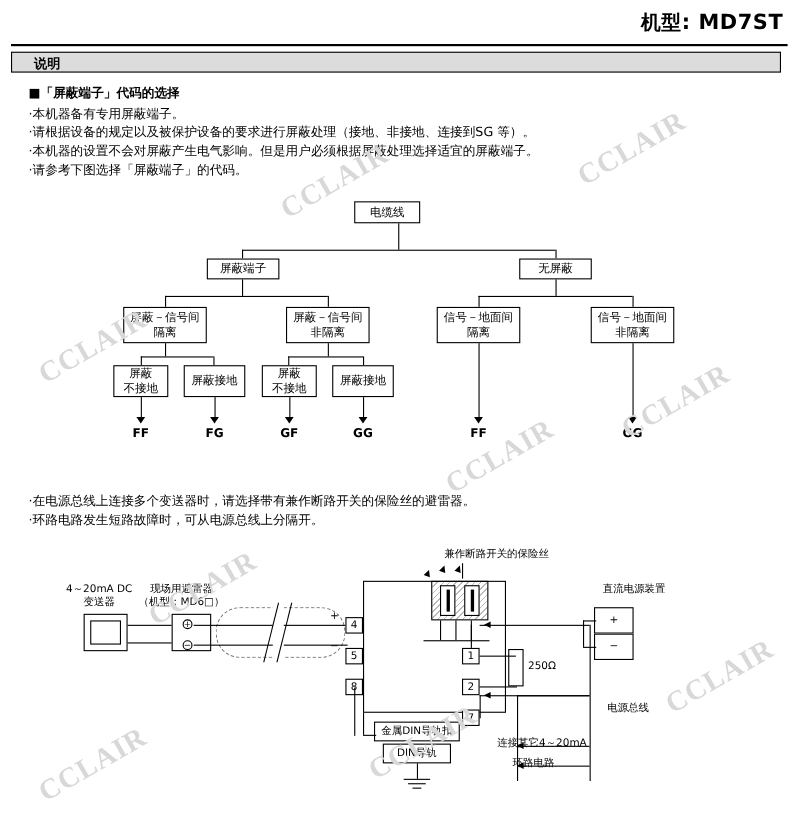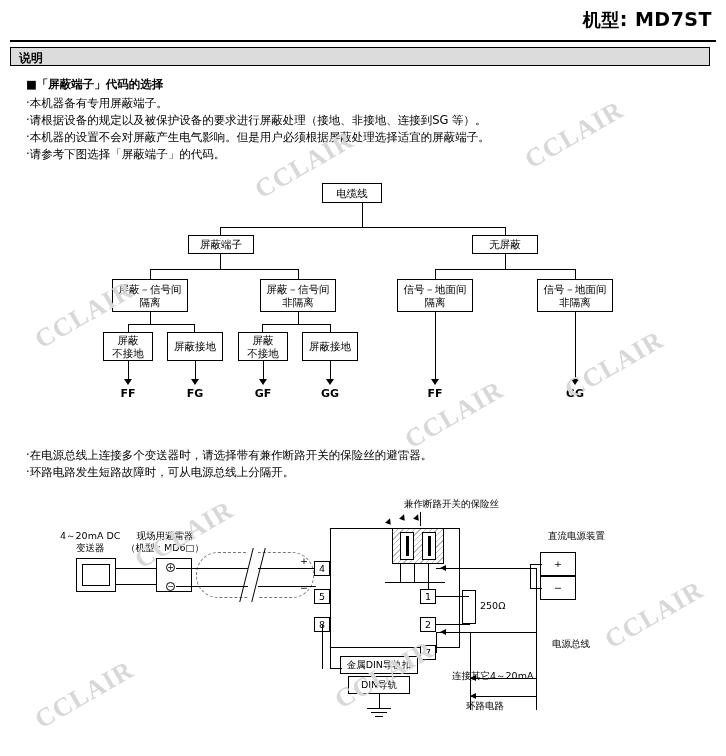--- a/index.html
+++ b/index.html
@@ -25,21 +25,21 @@
     position: absolute; left: 10px; right: 10px; top: 40px;
     border-top: 2px solid #000;
   }
   .section-title {
     position: absolute; left: 10px; top: 47px;
     width: 700px; height: 19px;
     background: #dcdcdc; border: 1px solid #000;
   }
   .section-title span {
     display:block; padding: 2px 0 0 8px;
-    font-size: 12px; font-weight: bold;
+    font-size: 12px; font-weight: bold; margin-left: 12px;
   }
 
   
   .txt { position:absolute; font-size: 11.5px; line-height: 17px; white-space: nowrap; }
 
   
   .tree { position:absolute; left: 0; top: 175px; width: 726px; height: 230px; }
   .node {
     position: absolute;
     border: 1px solid #000;
@@ -288,21 +288,21 @@
 
     <div class="ln lnv" style="left:536px; top:142px; height:78px;"></div>
     <div class="ln lnv" style="left:470px; top:142px; height:78px;"></div>
     <div class="ln lnh" style="left:470px; top:142px; width:66px;"></div>
 
     <div class="ln lnh" style="left:470px; top:188px; width:66px;"></div>
     <div class="arrow-l" style="left:470px; top:185px;"></div>
     <div class="ln lnh" style="left:470px; top:206px; width:66px;"></div>
     <div class="arrow-l" style="left:470px; top:203px;"></div>
     <div class="clabel" style="left:452px; top:180px;">连接其它4～20mA</div>
-    <div class="clabel" style="left:466px; top:210px;">环路电路</div>
+    <div class="clabel" style="left:466px; top:198px;">环路电路</div>
   </div>
 
   <div class="wm" style="left:30px; top:300px;">CCLAIR</div>
   <div class="wm" style="left:250px; top:150px;">CCLAIR</div>
   <div class="wm" style="left:520px; top:120px;">CCLAIR</div>
   <div class="wm" style="left:130px; top:520px;">CCLAIR</div>
   <div class="wm" style="left:400px; top:400px;">CCLAIR</div>
   <div class="wm" style="left:560px; top:350px;">CCLAIR</div>
   <div class="wm" style="left:30px; top:680px;">CCLAIR</div>
   <div class="wm" style="left:330px; top:660px;">CCLAIR</div>

